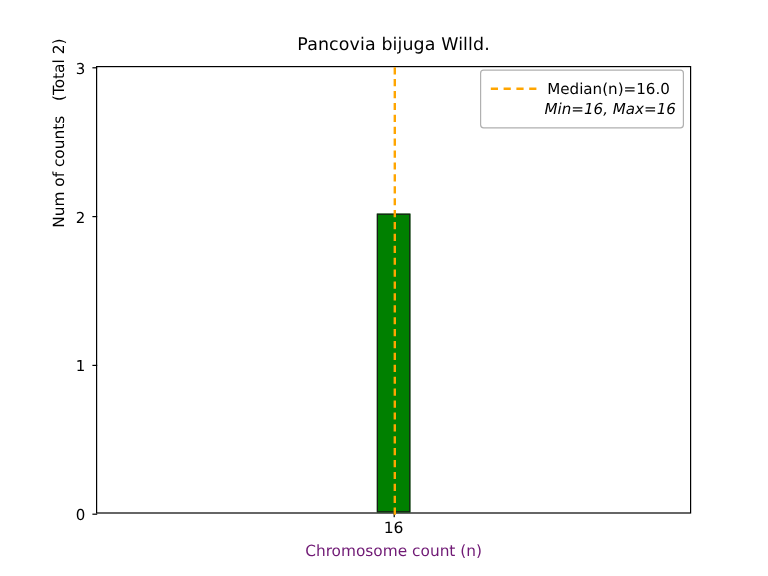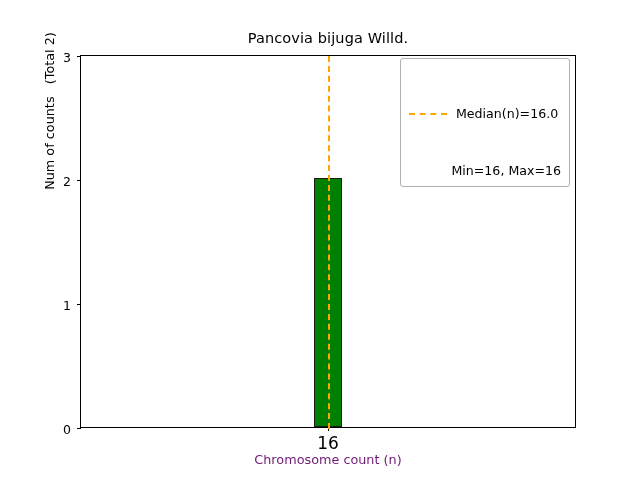--- a/index.html
+++ b/index.html
@@ -87,21 +87,21 @@
     top: 100%;
     height: 4px;
     width: 0;
     border-left: 1.1px solid #000000;
   }
   .xtick-label {
     position: absolute;
     top: 100%;
     margin-top: 6px;
     transform: translateX(-50%);
-    font-size: 17px;
+    font-size: 13px;
     white-space: nowrap;
     color: #000000;
   }
 
   
   .xlabel {
     position: absolute;
     left: 80px;
     top: 452px;
     width: 496px;
@@ -138,40 +138,39 @@
     box-sizing: border-box;
     border: 1px solid #b0b0b0;
     border-radius: 3px;
     background: #ffffff;
     padding: 6px 8px 7px 8px;
   }
   .legend-row {
     display: flex;
     align-items: center;
     height: 17px;
-    margin-top: 40px;
   }
   .legend-swatch {
     width: 38px;
     height: 0;
     border-top: 2.6px dashed #ffa500;
     margin-right: 9px;
     flex: 0 0 auto;
   }
   .legend-swatch-spacer {
     width: 38px;
     margin-right: 9px;
     flex: 0 0 auto;
   }
   .legend-text {
     font-size: 12.6px;
     color: #000000;
     white-space: nowrap;
   }
-  .legend-row-second { justify-content: flex-end; }
+  .legend-row-second { justify-content: center; font-style: italic; }
 </style>
 </head>
 <body>
 
 <div id="figure">
 
   <div class="chart-title"><span>Pancovia bijuga Willd.</span></div>
 
   <div class="ylabel-wrap">
     <div class="ylabel-inner">Num of counts   (Total 2)</div>

